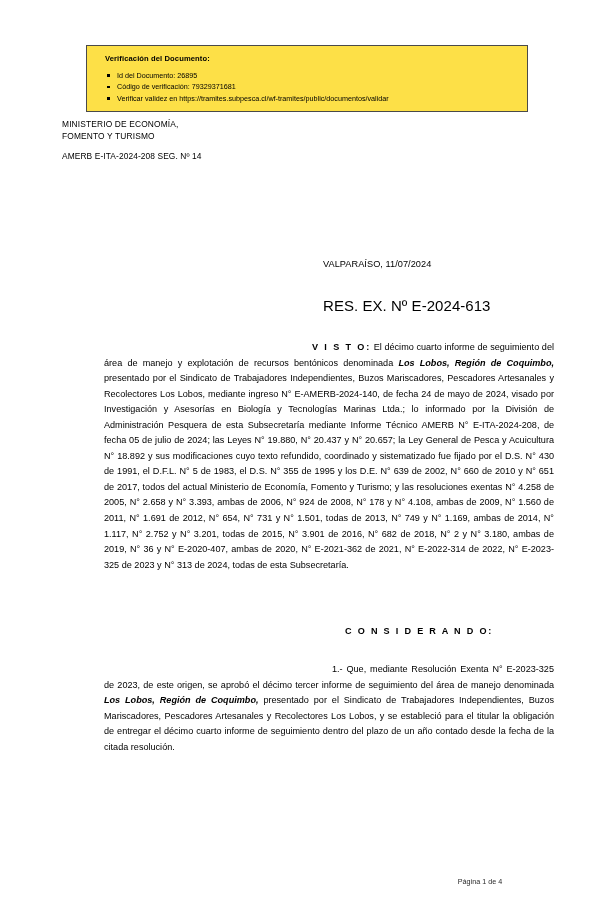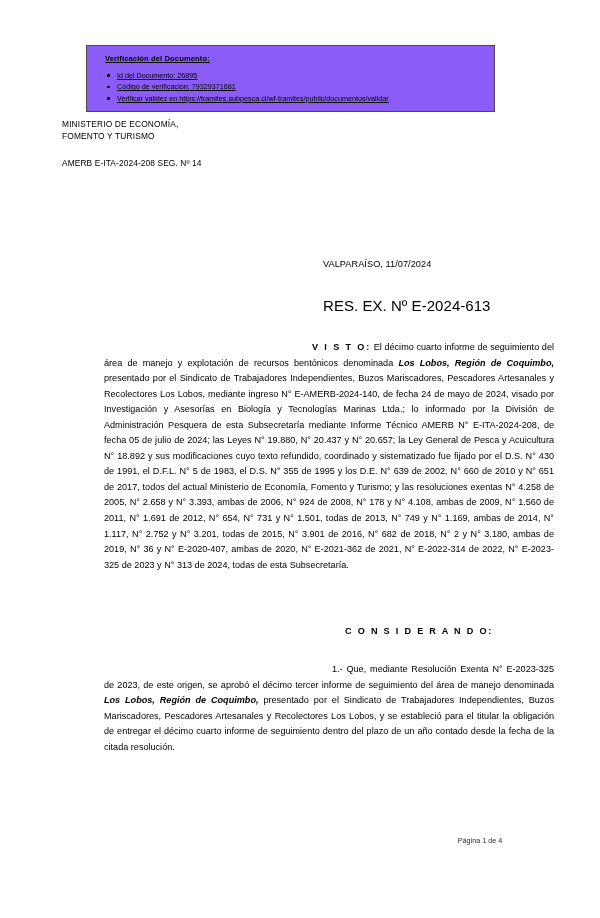--- a/index.html
+++ b/index.html
@@ -20,27 +20,26 @@
     position: absolute;
     inset: 0;
     background: #ffffff;
   }
 
   
   .verif-box {
     position: absolute;
     left: 86px;
     top: 45px;
-    width: 409px;
+    width: 442px;
     box-sizing: border-box;
     border: 1px solid #4a4a4a;
     border-right: none;
     padding: 8px 6px 7px 18px;
-    background: #8b5cf6;
-    text-decoration: underline;
+    background: #fde047;
   }
   .verif-box::after {
     content: "";
     position: absolute;
     right: 0;
     top: -1px;
     bottom: -1px;
     width: 1px;
     background: #4a4a4a;
   }
@@ -85,21 +84,21 @@
   .lh-l3 {
     display: block;
     font-weight: bold;
     text-decoration: underline;
     letter-spacing: 0.1px;
     margin-top: 0.5px;
   }
   .lh-l4 {
     display: block;
     letter-spacing: 0.1px;
-    margin-top: 16px;
+    margin-top: 9px;
   }
 
   
   .title-block {
     position: absolute;
     left: 323px;
     top: 180px;
     width: 232px;
     font-size: 9.2px;
     line-height: 13.6px;
@@ -161,21 +160,21 @@
     font-size: 9.1px;
     font-weight: bold;
     letter-spacing: 1.8px;
   }
 
   
   .footer {
     position: absolute;
     left: 0;
     right: 0;
-    top: 836px;
+    top: 877px;
     text-align: center;
     font-size: 7.2px;
     color: #2a2a2a;
   }
   .footer span { margin-left: 360px; }
 </style>
 </head>
 <body>
 
 <div class="page">

